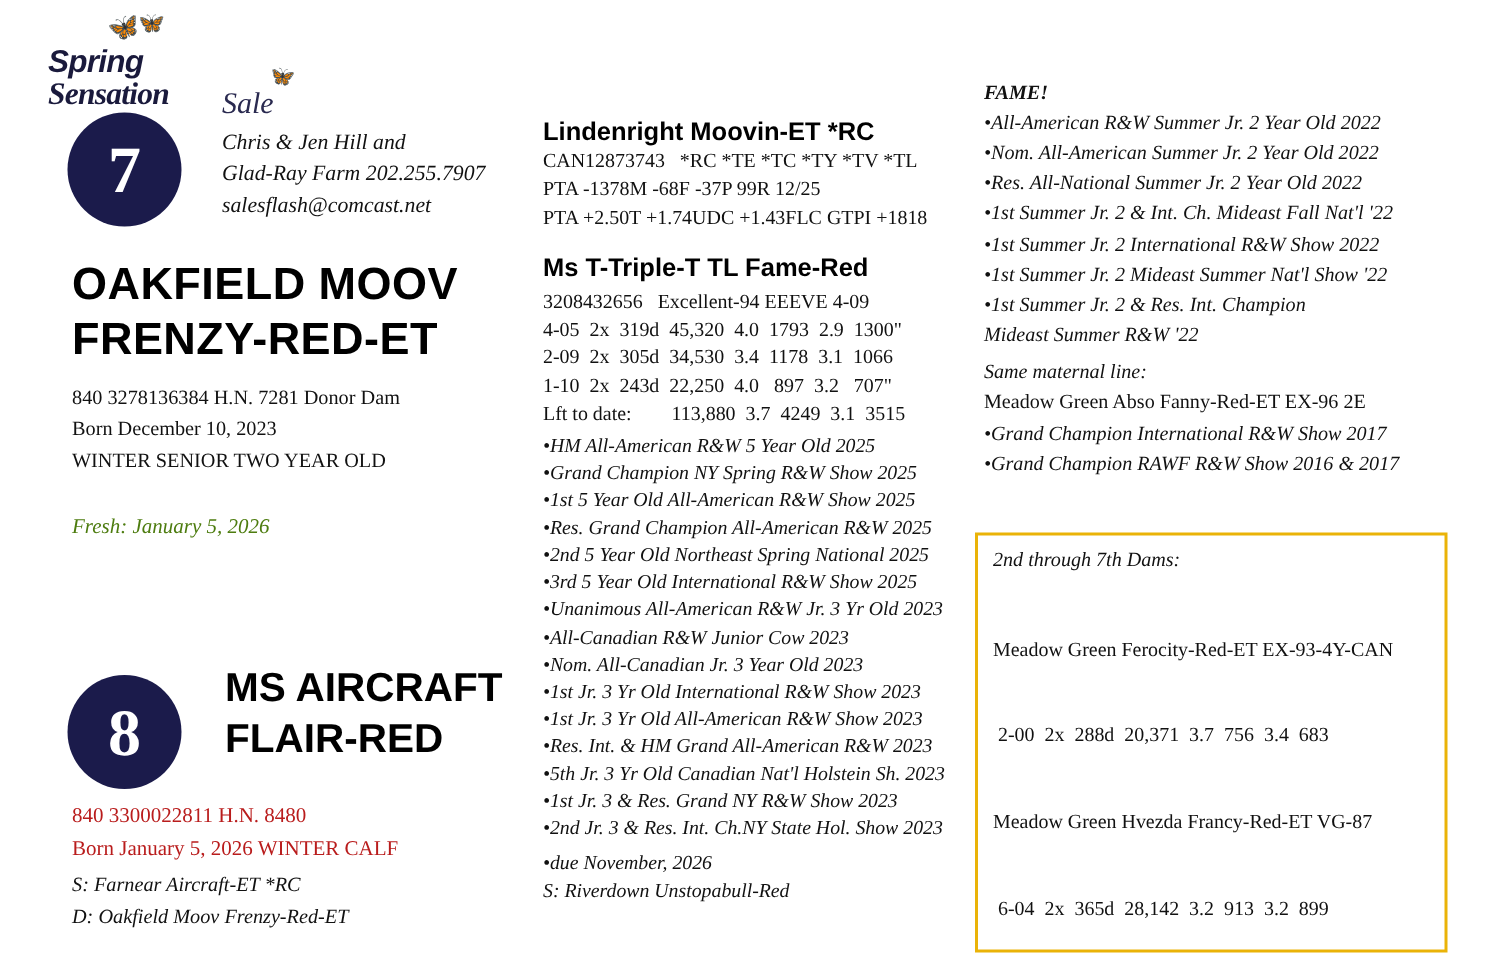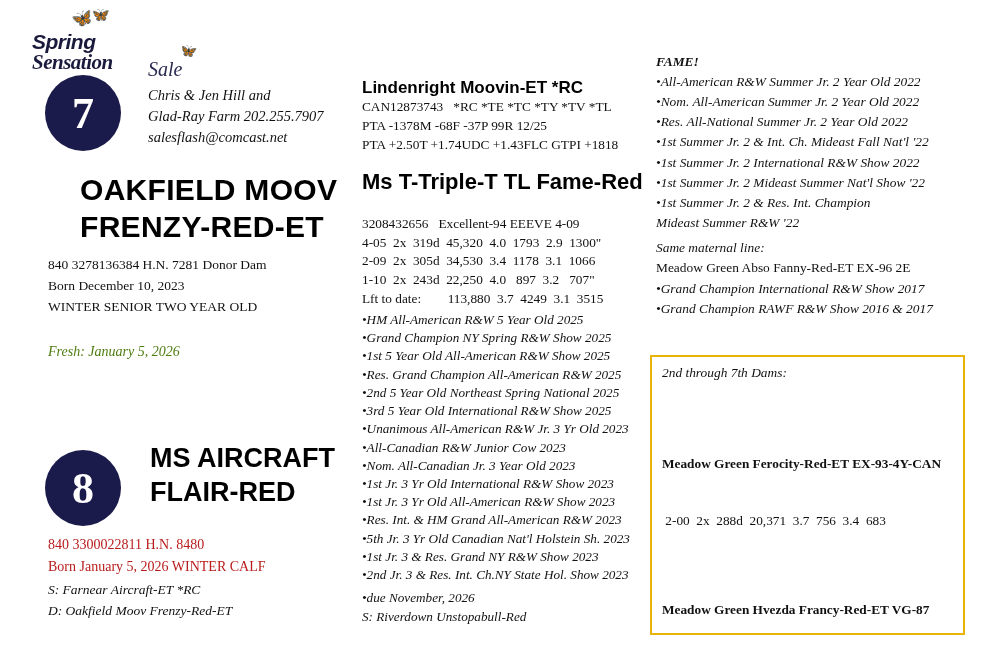--- a/index.html
+++ b/index.html
@@ -182,24 +182,24 @@
   .mono-block {
     font-family: "Liberation Serif", serif;
     font-size: 13.3px;
     line-height: 1.42;
     color: #111;
     white-space: pre;
   }
   .dam-name {
     font-family: "Liberation Sans", sans-serif;
     font-weight: bold;
-    font-size: 22px;
+    font-size: 17px;
     color: #000;
     margin-top: 14px;
-    margin-bottom: 20px;
+    margin-bottom: 3px;
   }
   .records {
     font-family: "Liberation Serif", serif;
     font-size: 13.3px;
     line-height: 1.42;
     color: #111;
     white-space: pre;
   }
   .achv {
     margin-top: 2px;
@@ -265,21 +265,21 @@
     font-style: italic;
     font-size: 13.4px;
     margin-bottom: 3px;
   }
   .dams-list {
     font-family: "Liberation Serif", serif;
     font-size: 13.3px;
     line-height: 1.45;
     white-space: pre;
   }
-  .dam-row-name { font-weight: bold; margin-top: 31px; }
+  .dam-row-name { font-weight: normal; }
 </style>
 </head>
 <body>
 
 <div class="page">
 
   <div class="logo">
     <span class="butterfly b1">🦋</span>
     <span class="butterfly b2">🦋</span>
     <span class="butterfly b3">🦋</span>
@@ -287,21 +287,21 @@
     <div class="logo-sensation">Sensation</div>
     <div class="logo-sale">Sale</div>
   </div>
 
   <div class="lot-circle lot1">7</div>
 
   <div class="contact" style="white-space: pre-line;">Chris &amp; Jen Hill and
 Glad-Ray Farm 202.255.7907
 salesflash@comcast.net</div>
 
-  <div class="lot1-name" style="white-space: pre-line; margin-left: 32px;">OAKFIELD MOOV
+  <div class="lot1-name" style="white-space: pre-line;">OAKFIELD MOOV
 FRENZY-RED-ET</div>
 
   <div class="lot1-ids" style="white-space: pre-line;">840 3278136384    H.N. 7281   Donor Dam
 Born December 10, 2023
 WINTER SENIOR TWO YEAR OLD</div>
 
   <div class="lot1-fresh">Fresh:  January 5, 2026</div>
 
   <div class="lot-circle lot2">8</div>
 

